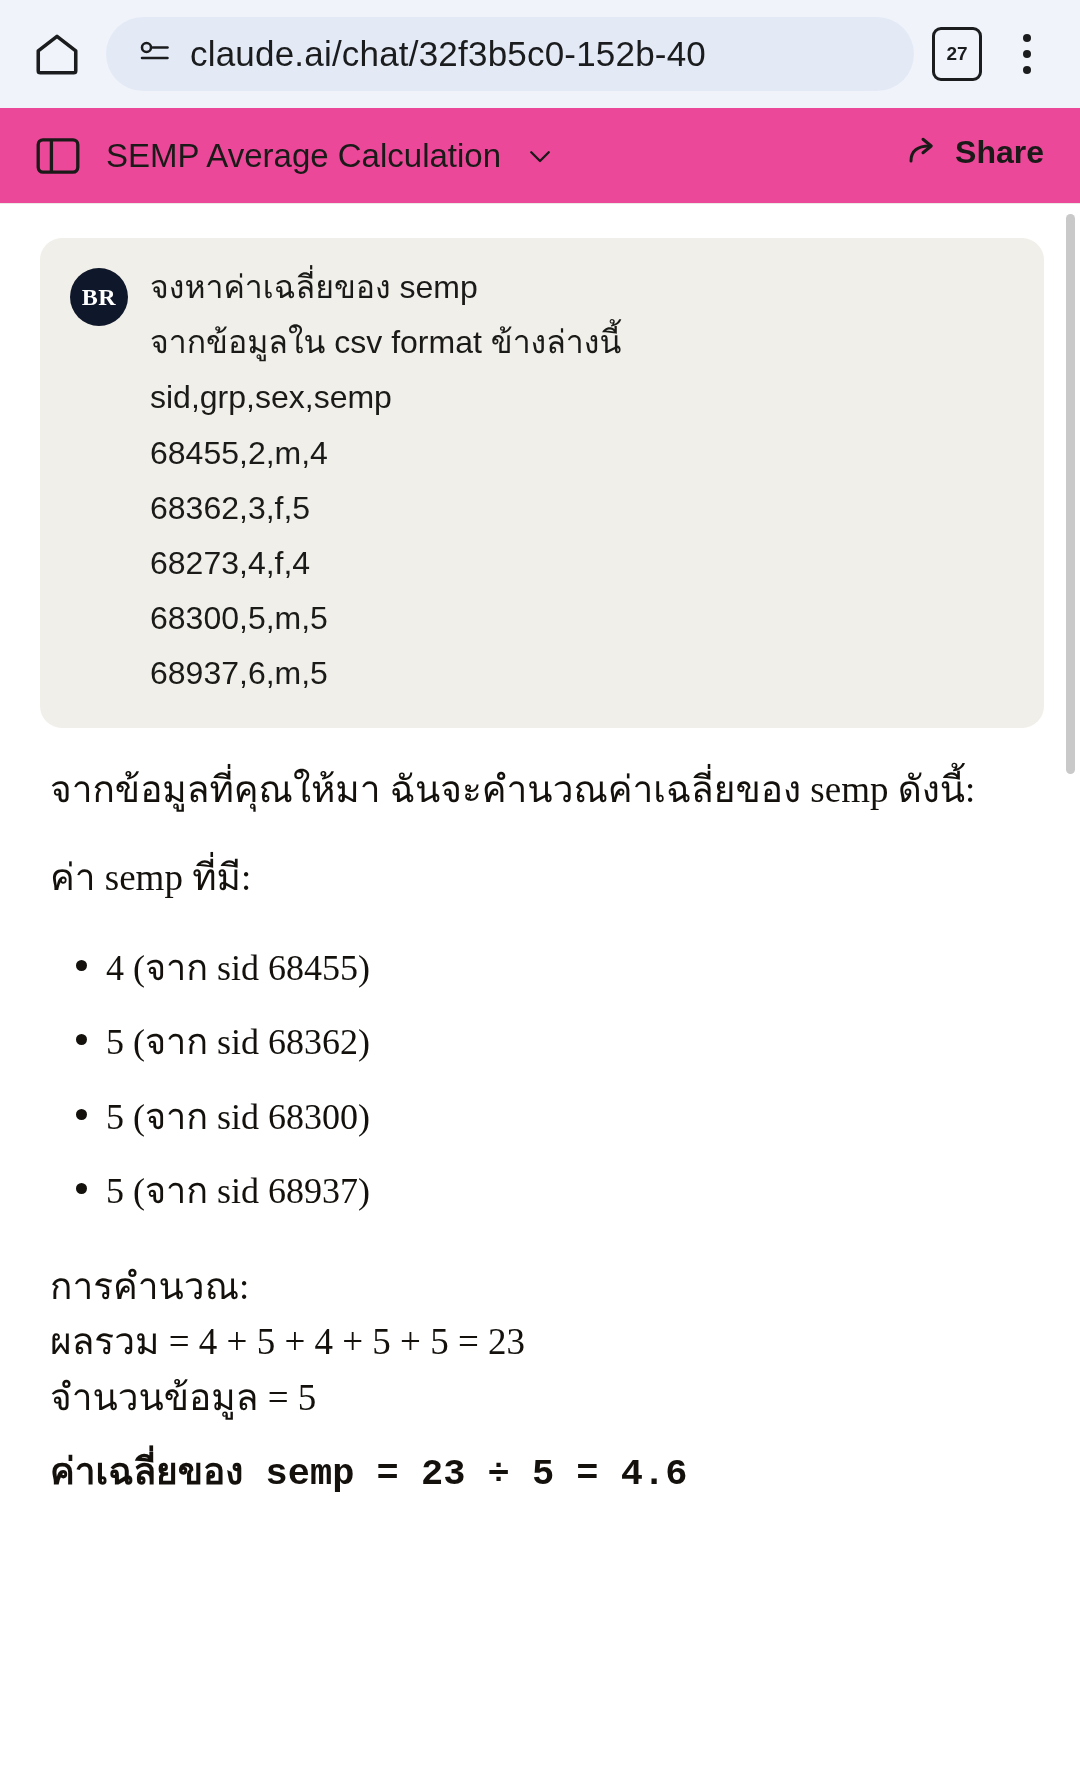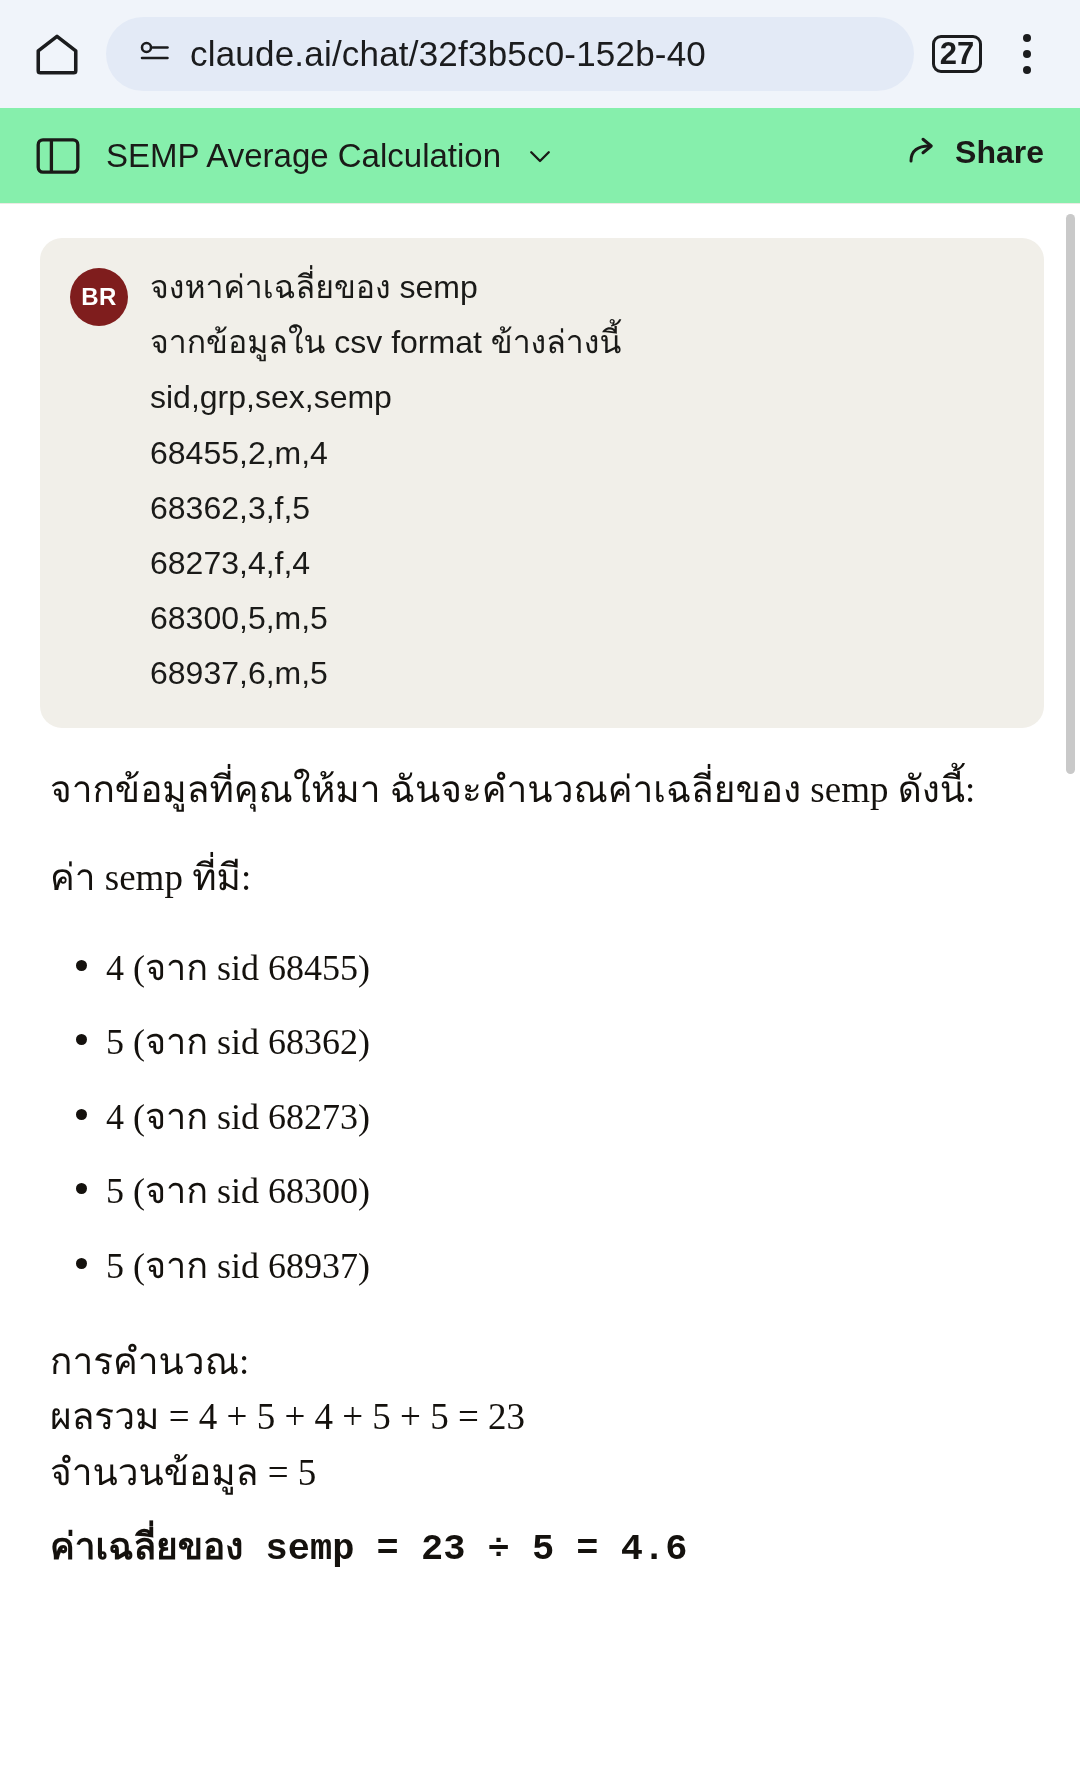--- a/index.html
+++ b/index.html
@@ -40,40 +40,40 @@
   }
   .url-text {
     font-size: 35px;
     color: #1b1c1e;
     white-space: nowrap;
     overflow: hidden;
     letter-spacing: 0.2px;
   }
   .tab-count {
     flex: 0 0 auto;
-    width: 50px; height: 38px;
+    width: 50px; height: 54px;
     border: 3.5px solid #1b1c1e;
     border-radius: 9px;
     display: flex; align-items: center; justify-content: center;
-    font-size: 31px;
+    font-size: 19px;
     font-weight: 600;
     color: #1b1c1e;
   }
   .kebab {
     flex: 0 0 auto;
     width: 54px; height: 62px;
     display: flex; flex-direction: column; align-items: center; justify-content: center;
     gap: 8px;
   }
   .kebab i { width: 8px; height: 8px; background: #1b1c1e; border-radius: 50%; display: block; }
 
   
   .app-header {
     height: 96px;
-    background: #86efac;
+    background: #ec4899;
     display: flex;
     align-items: center;
     padding: 0 30px 0 32px;
     gap: 22px;
     border-bottom: 1px solid #eceae4;
   }
   .panel-icon {
     width: 52px; height: 44px;
     flex: 0 0 auto;
     display: flex; align-items: center; justify-content: center;
@@ -117,27 +117,28 @@
     background: #f1efe9;
     border-radius: 22px;
     padding: 28px 30px 32px 30px;
     display: flex;
     gap: 22px;
   }
   .avatar {
     flex: 0 0 auto;
     width: 58px; height: 58px;
     border-radius: 50%;
-    background: #7f1d1d;
+    background: #0f172a;
     color: #ffffff;
     font-size: 24px;
     font-weight: 700;
     display: flex; align-items: center; justify-content: center;
     letter-spacing: 0.5px;
     margin-top: 2px;
+    font-family: Liberation Serif, serif;
   }
   .user-lines { display: flex; flex-direction: column; gap: 12px; }
   .user-line {
     font-size: 32px;
     color: #1a1a18;
     line-height: 1.35;
     white-space: nowrap;
   }
 
   .assistant {
@@ -251,21 +252,20 @@
     </div>
   </div>
 
   <div class="assistant">
     <div class="a-para">จากข้อมูลที่คุณให้มา ฉันจะคำนวณค่าเฉลี่ยของ semp ดังนี้:</div>
     <div class="a-para">ค่า semp ที่มี:</div>
 
     <ul class="a-list">
       <li>4 (จาก sid 68455)</li>
       <li>5 (จาก sid 68362)</li>
-      <li>4 (จาก sid 68273)</li>
       <li>5 (จาก sid 68300)</li>
       <li>5 (จาก sid 68937)</li>
     </ul>
 
     <div class="calc-block">
       <div class="a-line">การคำนวณ:</div>
       <div class="a-line">ผลรวม = 4 + 5 + 4 + 5 + 5 = 23</div>
       <div class="a-line">จำนวนข้อมูล = 5</div>
     </div>
 

